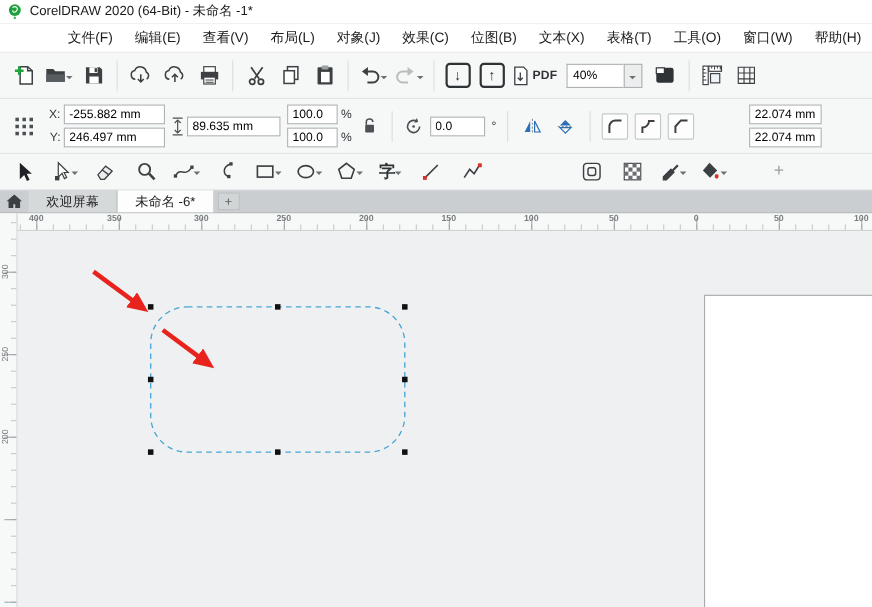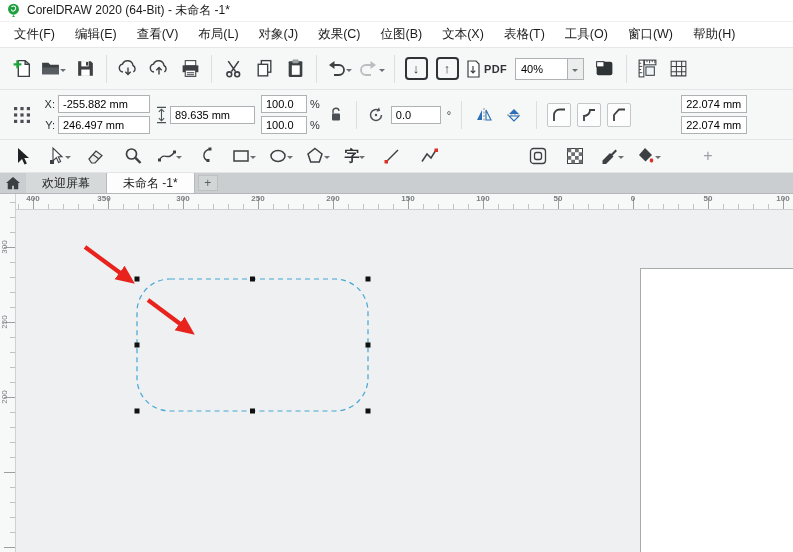--- a/index.html
+++ b/index.html
@@ -7,21 +7,21 @@
   body { font-family:"Liberation Sans","DejaVu Sans",sans-serif; font-size:12px; color:#222; background:#fff; }
   .app { position:relative; width:793px; height:552px; background:#eef0f1; }
 
   
   .titlebar { position:absolute; left:0; top:0; width:793px; height:22px; background:#fff;
     display:flex; align-items:center; gap:6px; padding-left:6px; border-bottom:1px solid #f0f0f0; }
   .titlebar .title { font-size:12px; color:#1b1b1b; }
 
   
   .menubar { position:absolute; left:0; top:22px; width:793px; height:26px; background:#fff;
-    display:flex; align-items:center; padding-left:4px; border-bottom:1px solid #e6e7e8; }
+    display:flex; align-items:center; padding-left:4px; border-bottom:1px solid #e6e7e8;justify-content:flex-end; }
   .menu-item { padding:4px 10px; font-size:12.5px; color:#1b1b1b; cursor:default; }
 
   
   .bar { position:absolute; left:0; width:793px; background:#f6f7f7; display:flex; align-items:center; overflow:hidden; }
   .stdbar  { top:48px;  height:42px; border-bottom:1px solid #e3e4e5; gap:3px; padding-left:8px; }
   .propbar { top:90px;  height:50px; border-bottom:1px solid #e3e4e5; gap:6px; padding-left:8px; }
   .toolbox { top:140px; height:33px; border-bottom:1px solid #e3e4e5; gap:9px; padding-left:8px; }
 
   .tbtn { display:flex; align-items:center; justify-content:center; min-width:28px; height:30px;
     background:transparent; border:1px solid transparent; border-radius:3px; cursor:default; }
@@ -453,21 +453,21 @@
   <div class="tabbar">
     <div class="home-btn">
       <svg class="ic" width="16" height="14" viewBox="0 0 18 16">
         <path d="M9 1 1 8h2v7h5v-4h2v4h5V8h2z" fill="#3a3f42"></path>
       </svg>
     </div>
     <div class="tab inactive">
       <span>欢迎屏幕</span>
     </div>
     <div class="tab active">
-      <span>未命名 -1*</span>
+      <span>未命名 -6*</span>
     </div>
     <div class="newtab">
       <span>+</span>
     </div>
   </div>
 
   <div class="ruler-corner"></div>
   <div class="hruler">
     <span class="hnum" style="left:17px">400</span>
     <span class="hnum" style="left:88px">350</span>

